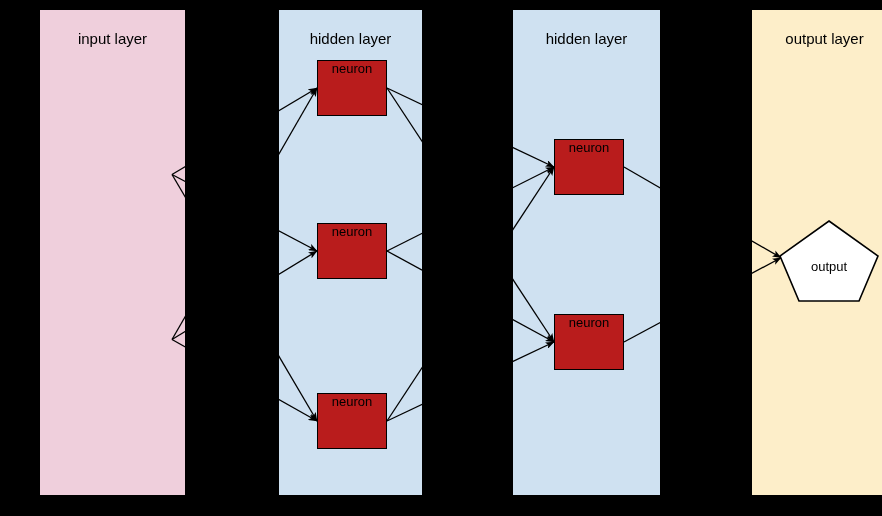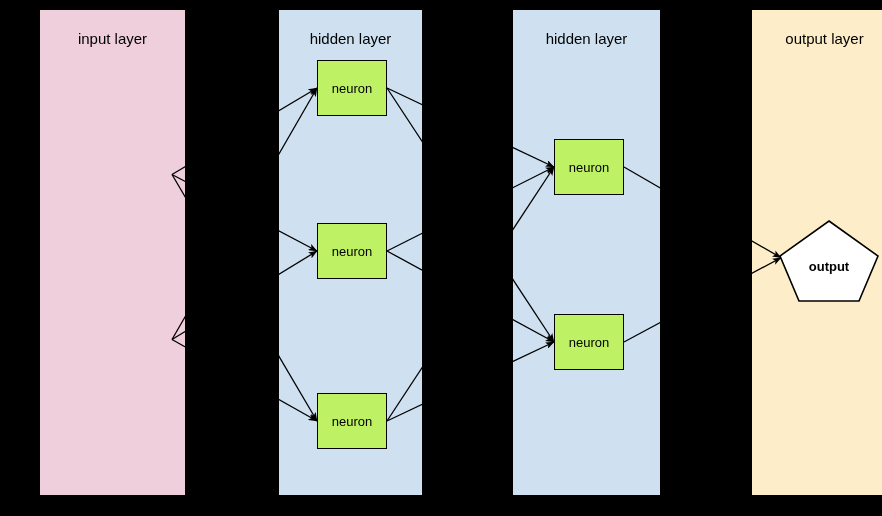--- a/index.html
+++ b/index.html
@@ -23,39 +23,38 @@
   .layer-title {
     position: absolute;
     width: 100%;
     text-align: center;
     font-size: 15px;
     color: #000000;
     font-family: "Liberation Sans", sans-serif;
   }
   .node {
     position: absolute;
-    background: #bef264;
+    background: #b91c1c;
     border: 1.4px solid #000000;
     box-sizing: border-box;
     display: flex;
-    align-items: center;
+    align-items: flex-start;
     justify-content: center;
     font-size: 13px;
     color: #000000;
     font-family: "Liberation Sans", sans-serif;
   }
   .node.circle {
     border-radius: 50%;
   }
   .node.rect {
     border-radius: 0;
   }
   .pentagon-wrap {
     position: absolute;
-    font-weight: bold;
   }
   .pentagon-label {
     position: absolute;
     width: 100%;
     text-align: center;
     font-size: 13px;
     color: #000000;
     font-family: "Liberation Sans", sans-serif;
   }
   #edges {

